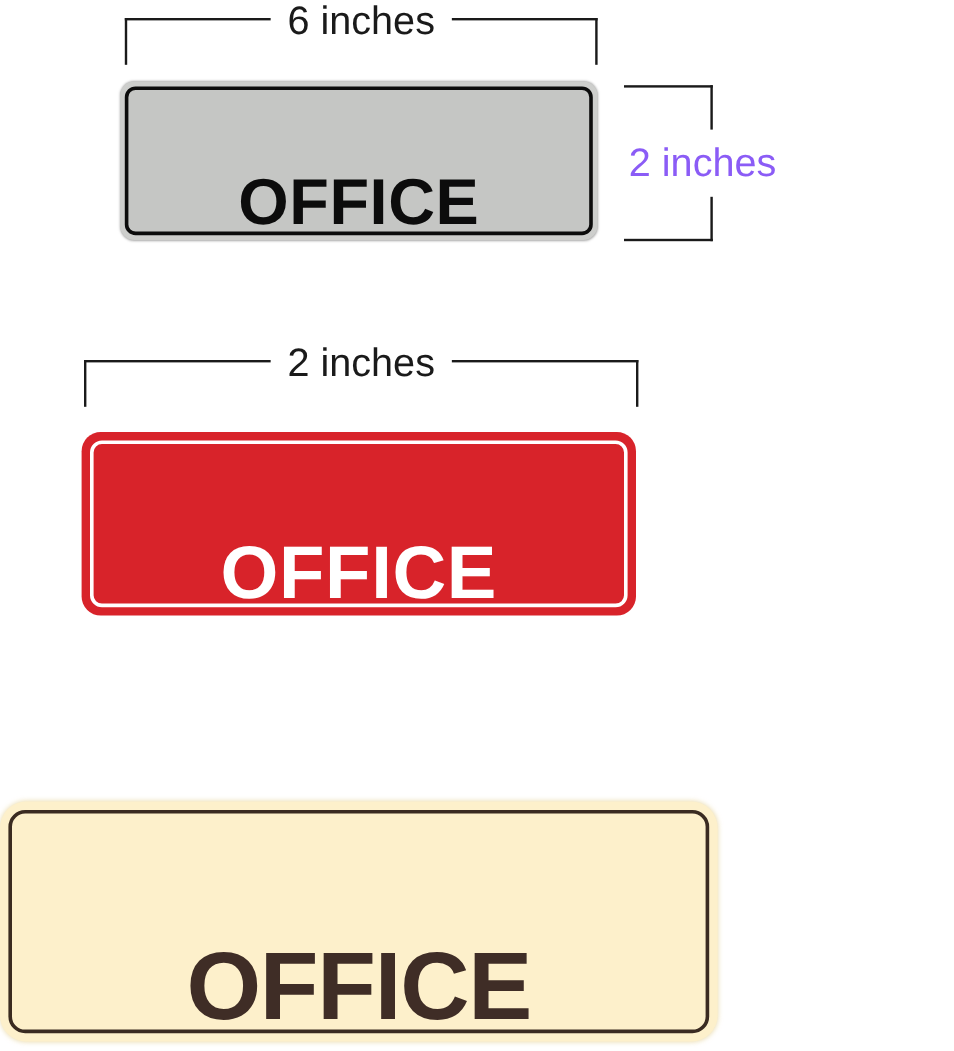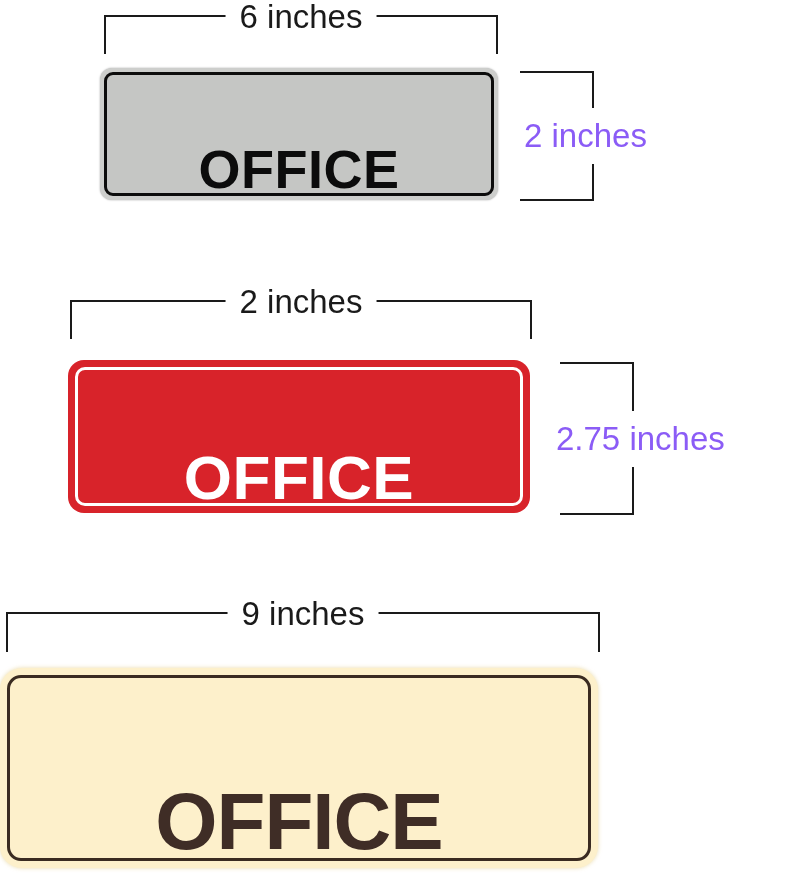--- a/index.html
+++ b/index.html
@@ -131,25 +131,19 @@
     <span class="dim-label">2 inches</span>
   </div>
 
   <div class="bracket-w g2">
     <span class="dim-label">2 inches</span>
   </div>
   <div class="sign g2">
     <div class="inner-line"></div>
     <span class="sign-text">OFFICE</span>
   </div>
-  <div class="bracket-v g2">
-    <span class="dim-label">2.75 inches</span>
-  </div>
 
-  <div class="bracket-w g3">
-    <span class="dim-label">9 inches</span>
-  </div>
   <div class="sign g3">
     <div class="inner-line"></div>
     <span class="sign-text">OFFICE</span>
   </div>
 
 </div>
 
 </body></html>

